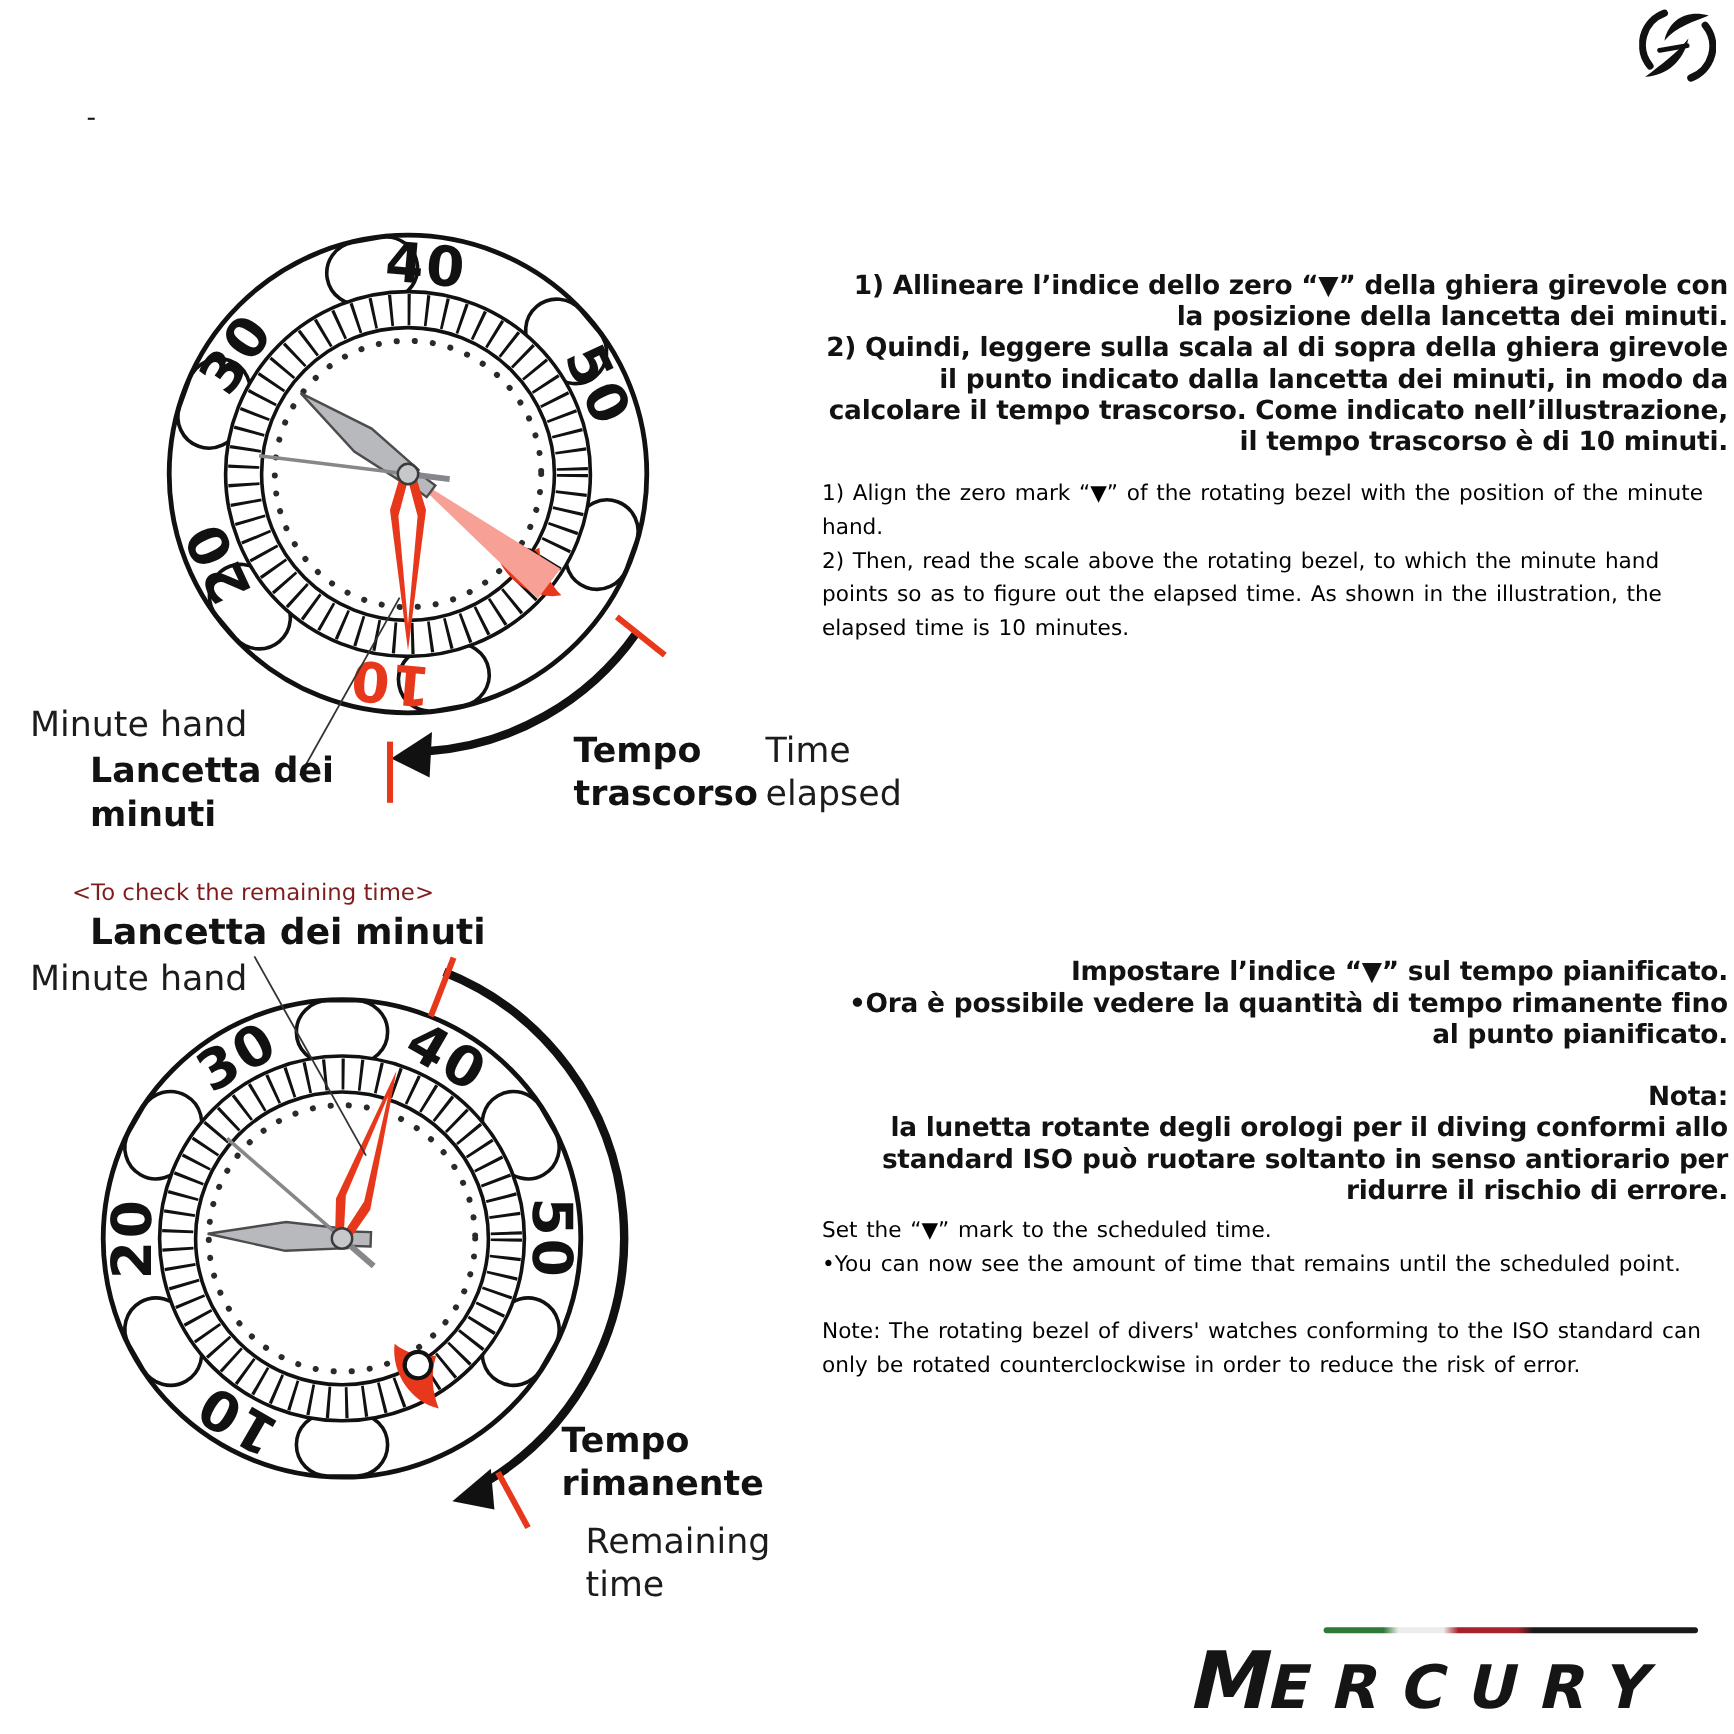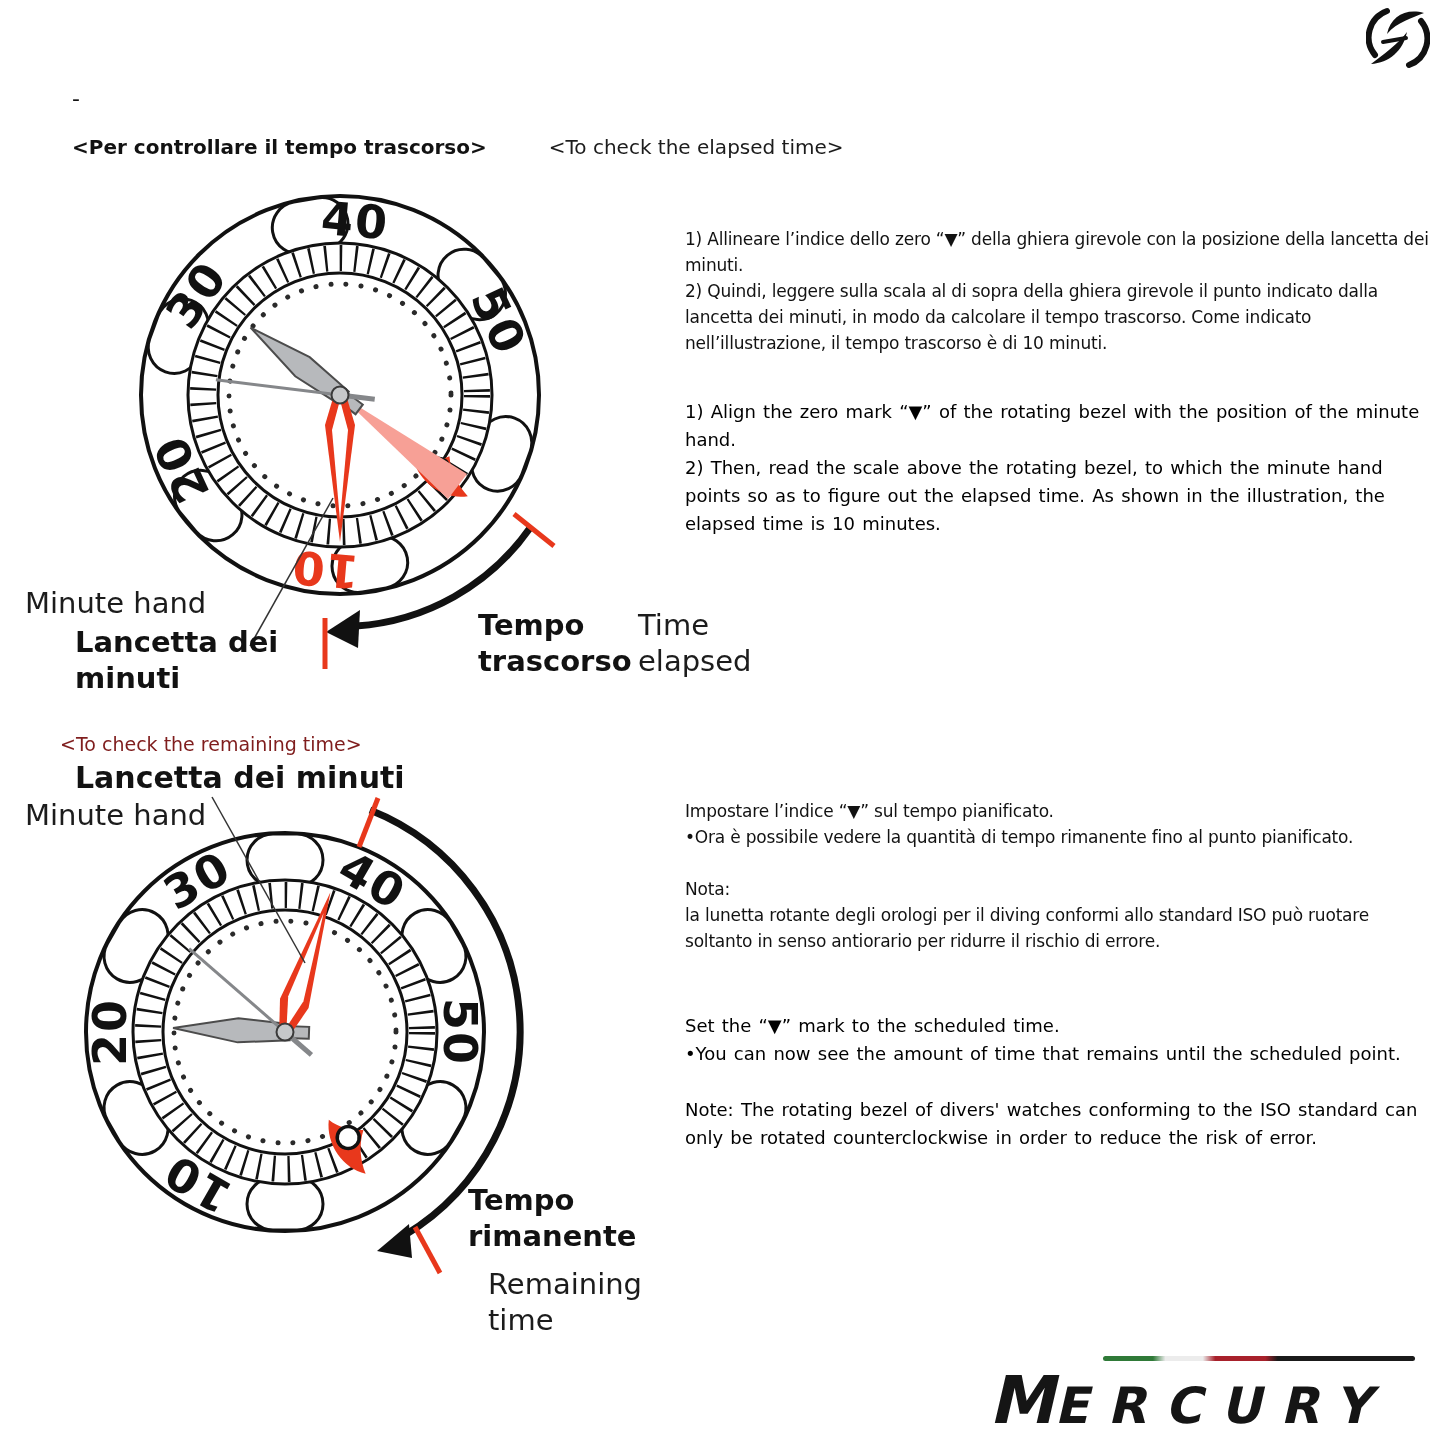--- a/index.html
+++ b/index.html
@@ -2,21 +2,21 @@
 <html><head>
 <meta charset="utf-8">
 <style>
   html,body{margin:0;padding:0;background:#fff;}
   #page{position:relative;width:1445px;height:1445px;background:#ffffff;overflow:hidden;
         font-family:"DejaVu Sans","Liberation Sans",sans-serif;color:#121212;}
   .abs{position:absolute;}
   .b{font-weight:bold;}
   .pre{white-space:pre-line;}
   .hdr-row{display:flex;align-items:baseline;gap:14px;}
-  .body-it{font-weight:normal;font-size:17px;line-height:26px;letter-spacing:-0.2px;}
+  .body-it{font-weight:bold;font-size:22px;line-height:26px;letter-spacing:-0.2px;text-align:right;}
   .body-en{font-weight:400;font-size:18px;line-height:28px;word-spacing:1.5px;color:#000000;}
   .lbl-reg{font-size:29px;color:#1c1c1c;line-height:36px;}
   .lbl-bold{font-size:29px;font-weight:bold;line-height:36px;}
   .bezel-num{font-family:"DejaVu Sans","Liberation Sans",sans-serif;font-weight:bold;font-size:46px;letter-spacing:2px;}
   #mercury-text{transform:skewX(-13deg);transform-origin:0 100%;font-weight:bold;color:#151515;white-space:nowrap;}
   #mercury-text .m1{font-size:66px;}
   #mercury-text .m2{font-size:50px;letter-spacing:19px;}
   #mercury-stripe{height:5px;border-radius:3px;
      background:linear-gradient(to right,#2f7a38 0%,#2f7a38 16%,#ececec 20%,#ececec 32%,#a8212b 36%,#a8212b 52%,#1a1a1a 56%,#1a1a1a 100%);}
 </style>
@@ -30,24 +30,20 @@
     <path d="M43 59 A28 28 0 0 0 55 15" fill="none" stroke="#111" stroke-width="6" stroke-linecap="round"></path>
     <path d="M58 7 C40 2 25 10 21 28 C31 16 46 12 58 7 Z" fill="#111"></path>
     <path d="M5 58 C23 57 37 45 41 26 C32 38 18 48 5 58 Z" fill="#111"></path>
     <path d="M17 36 L40 32" stroke="#111" stroke-width="4" stroke-linecap="round"></path>
   </svg>
 
   <div class="abs hdr-row" style="left:72px;top:86px">
     <span style="font-size:22px">-</span>
   </div>
 
-  <div class="abs hdr-row" style="left:72px;top:135px">
-    <span class="b" style="font-size:20px">&lt;Per controllare il tempo trascorso&gt;</span>
-    <span style="font-size:20px;color:#1c1c1c;margin-left:48px">&lt;To check the elapsed time&gt;</span>
-  </div>
 
   <svg class="abs" style="left:95px;top:180px" width="600" height="500" viewBox="0 0 600 500">
 
     <circle cx="245" cy="215" r="199" fill="#fff" stroke="#111" stroke-width="4"></circle>
 
     <g fill="#fff" stroke="#111" stroke-width="3">
       <rect x="207" y="17" width="76" height="52" rx="26" transform="rotate(50 245 215)"></rect>
       <rect x="207" y="17" width="76" height="52" rx="26" transform="rotate(110 245 215)"></rect>
       <rect x="207" y="17" width="76" height="52" rx="26" transform="rotate(170 245 215)"></rect>
       <rect x="207" y="17" width="76" height="52" rx="26" transform="rotate(230 245 215)"></rect>

